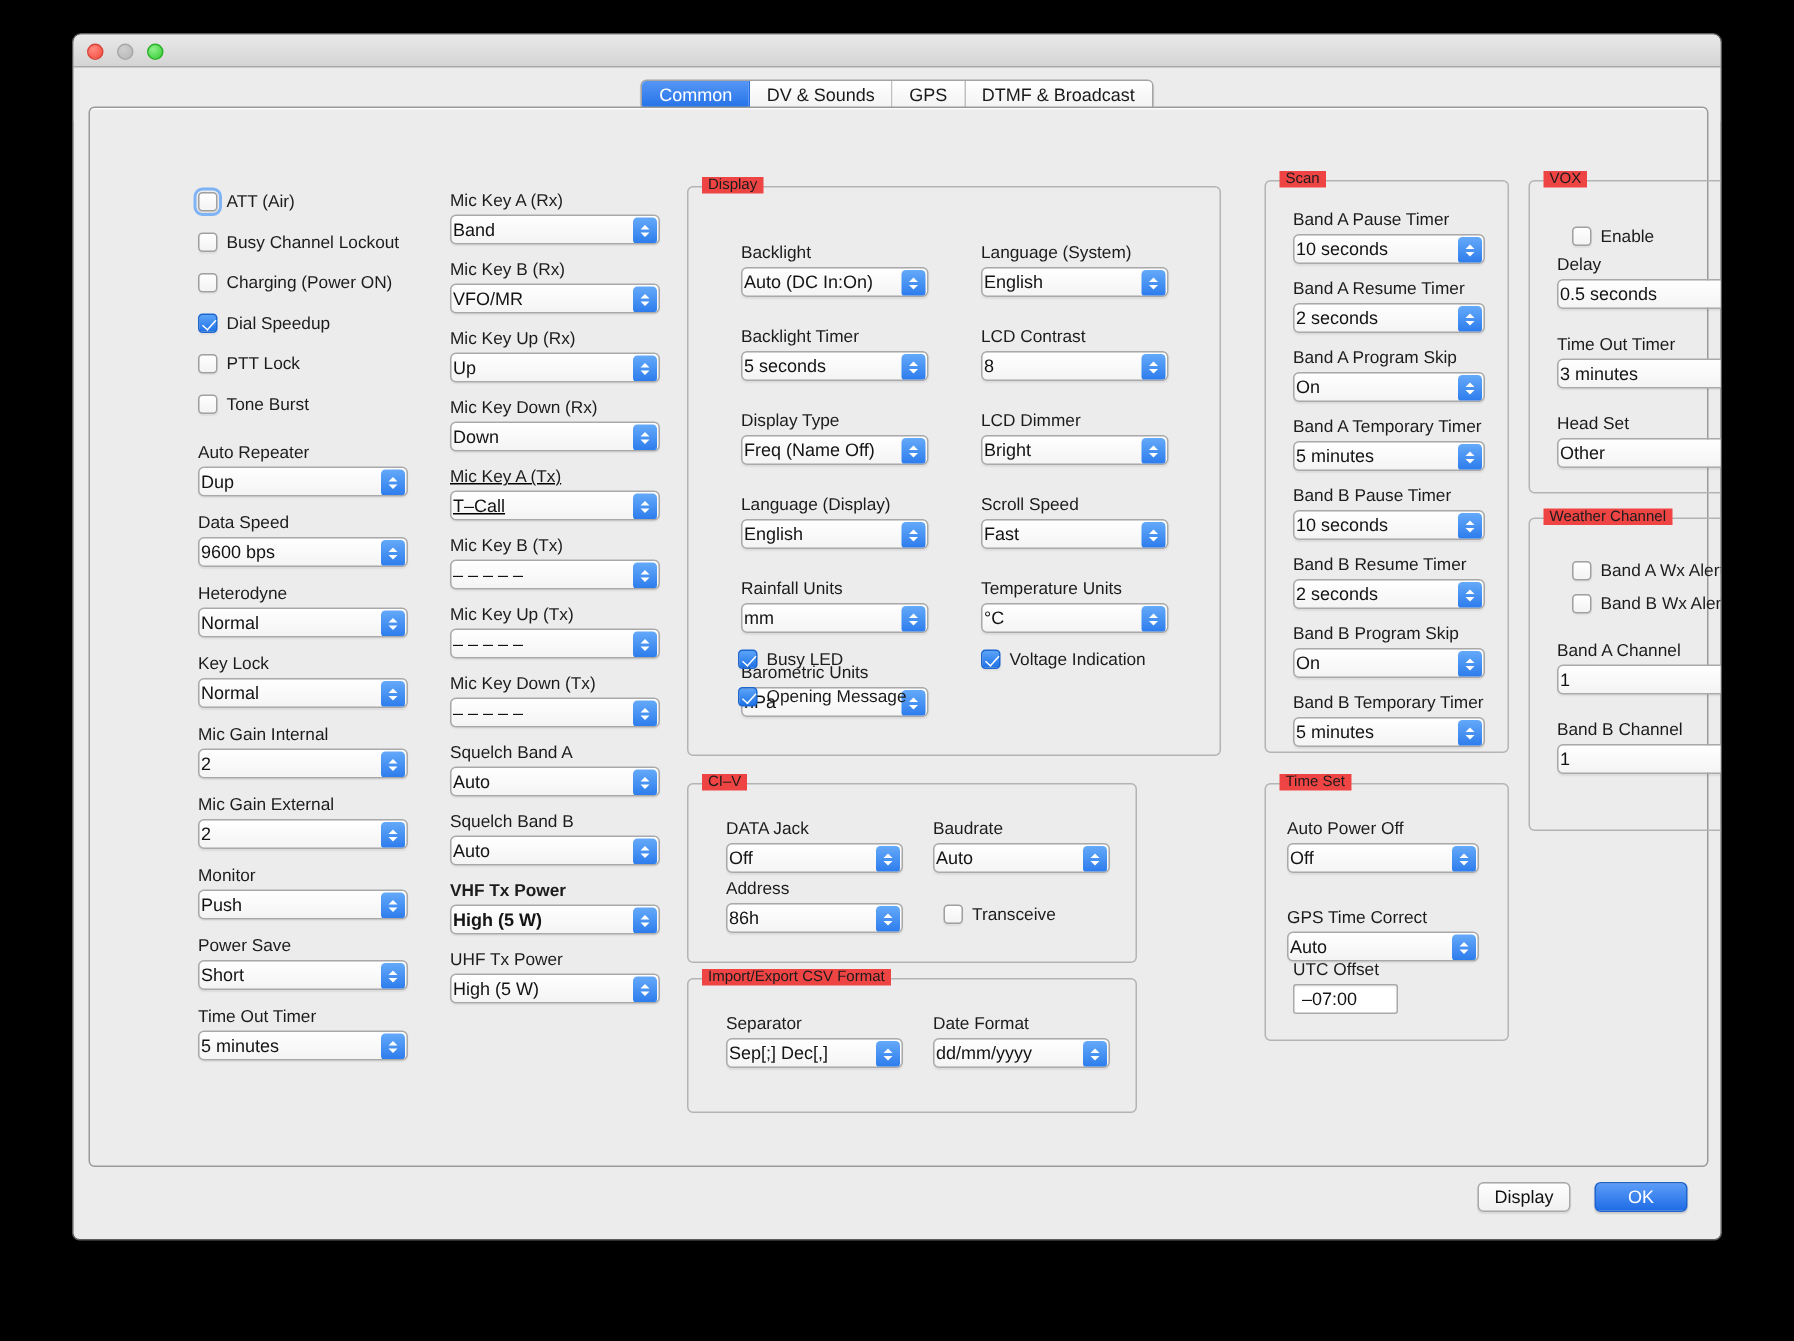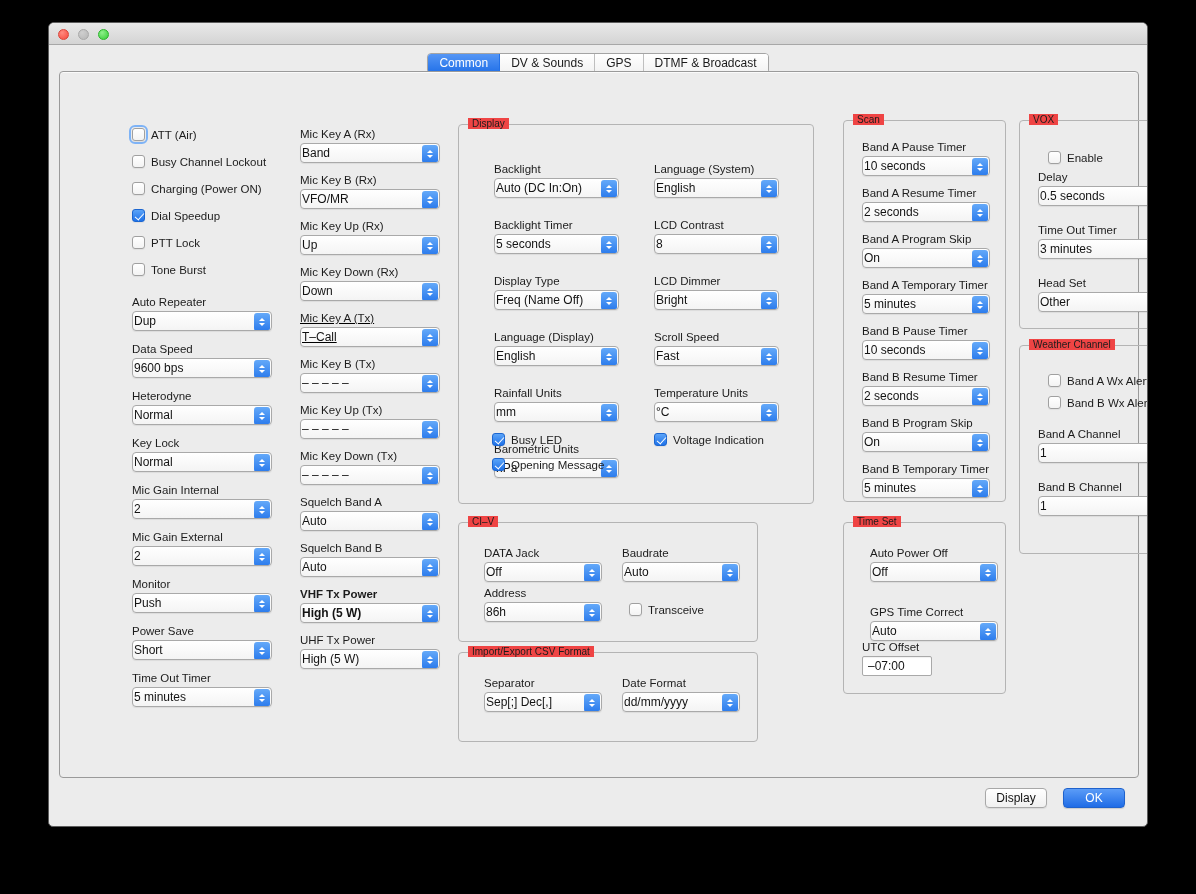--- a/index.html
+++ b/index.html
@@ -748,21 +748,21 @@
                 <span class="up"></span>
                 <span class="down"></span>
               </span>
             </div>
           </div>
         </div>
     </div>
 
     <div class="group" id="timeset-group" style="left:783px; top:450px; width:163px; height:172px;">
       <div class="gtitle">Time Set</div>
-      <div id="timeset-fields" style="position:absolute; left:26px; top:24px; width:128px;">
+      <div id="timeset-fields" style="position:absolute; left:14px; top:24px; width:128px;">
           <div class="field" style="margin-bottom:24px;">
             <div class="fieldlabel">Auto Power Off</div>
             <div class="popup">
               <span>Off</span>
               <span class="arrows">
                 <span class="up"></span>
                 <span class="down"></span>
               </span>
             </div>
           </div>

